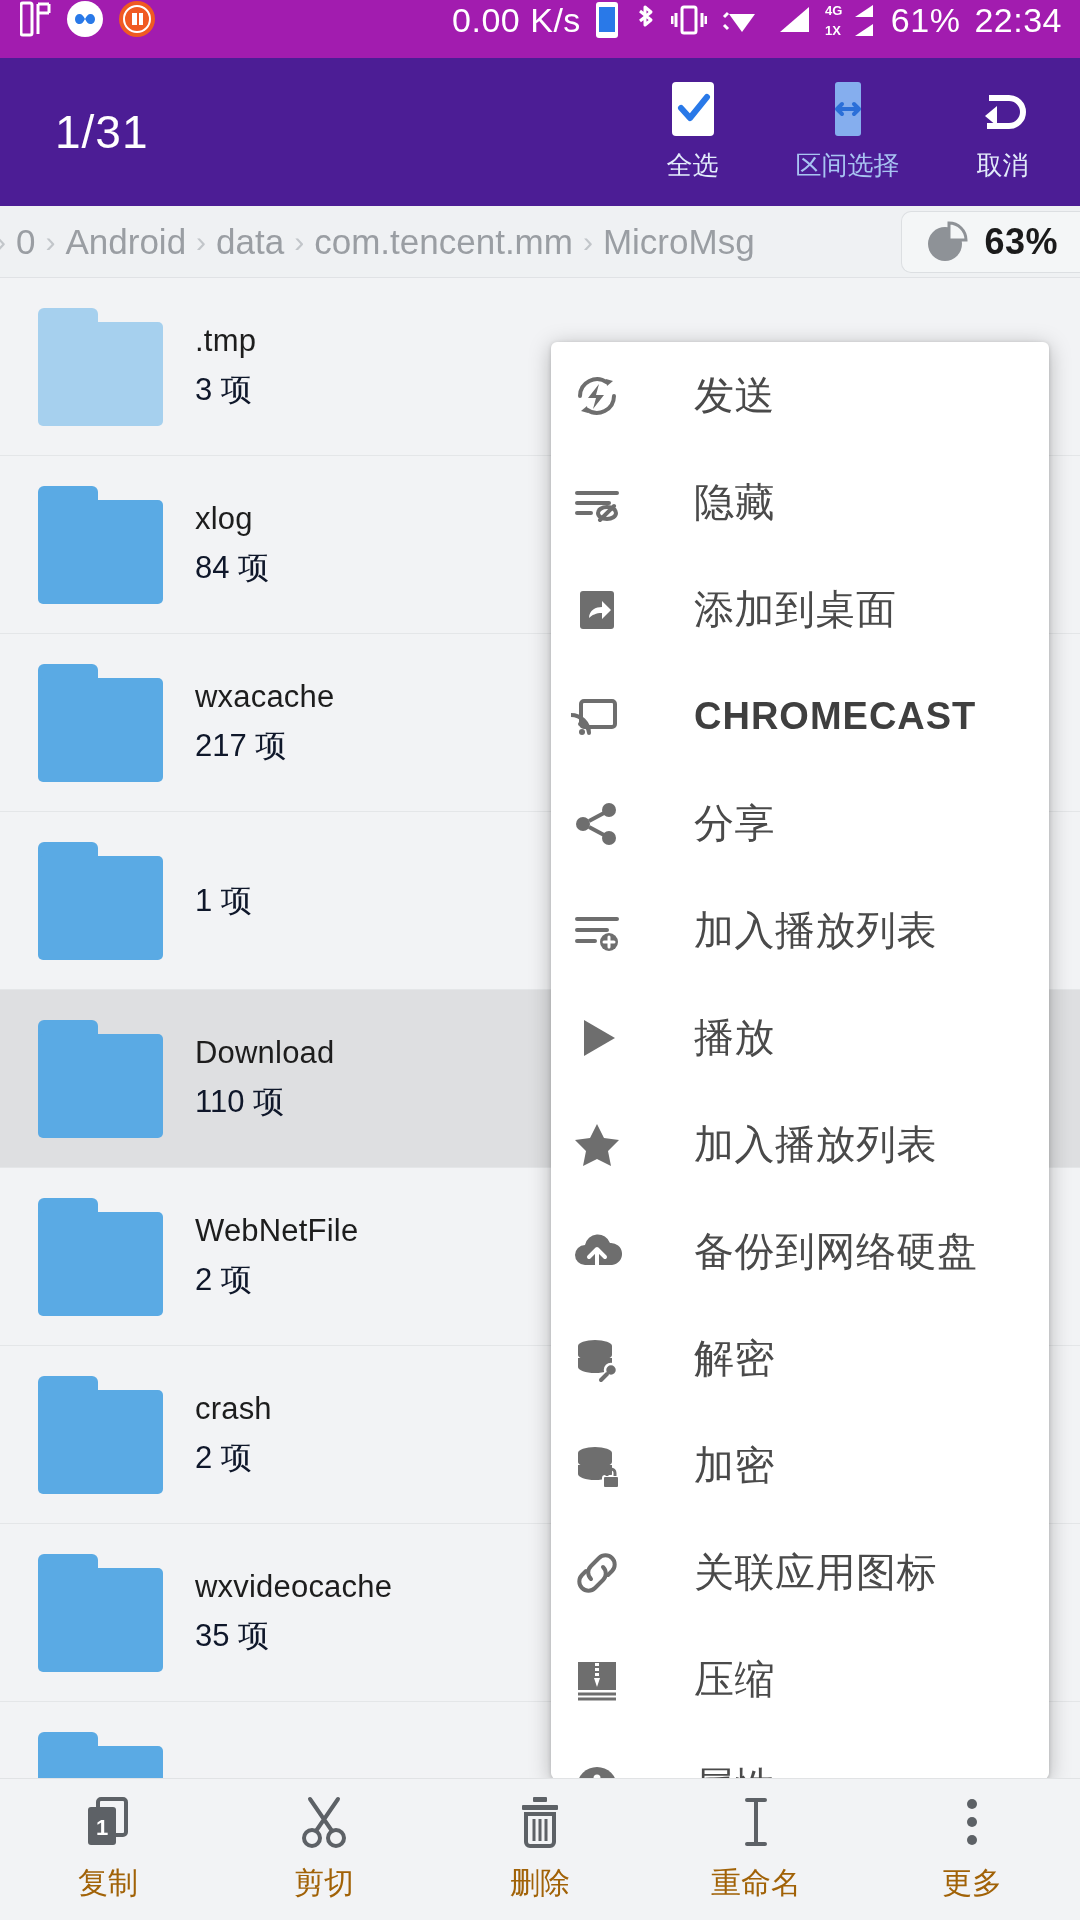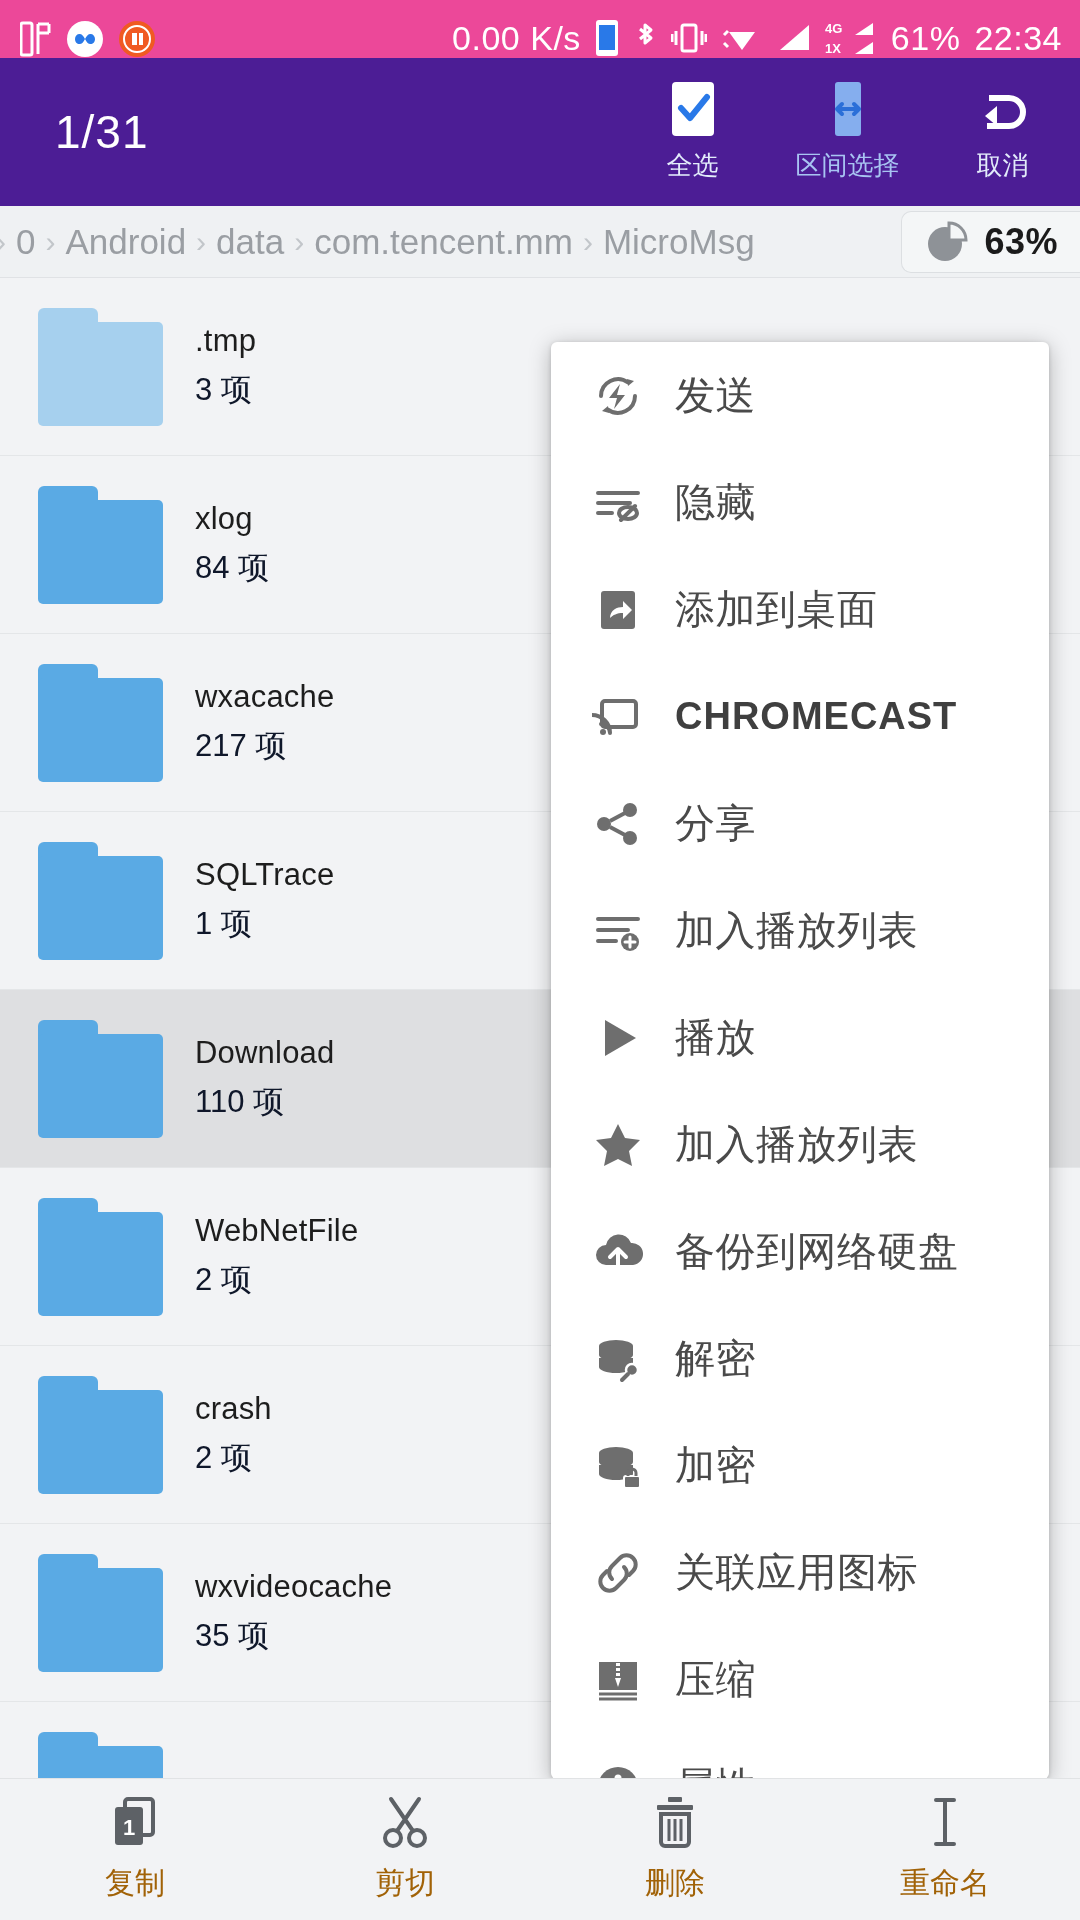--- a/index.html
+++ b/index.html
@@ -7,21 +7,21 @@
     width: 1080px; height: 1920px;
     font-family: "Liberation Sans", "DejaVu Sans", sans-serif;
     background: #f2f3f5;
     overflow: hidden;
   }
   #app { position: relative; width: 1080px; height: 1920px; }
 
   
   .statusbar {
     position: absolute; top: 0; left: 0; width: 1080px; height: 58px;
-    background: #ec4899; display: flex; align-items: flex-end;
+    background: #a21caf; display: flex; align-items: flex-start;
     padding: 0 18px 0 20px; color: #ffffff;
   }
   .sb-left { display: flex; align-items: center; gap: 14px; }
   .sb-right { margin-left: auto; display: flex; align-items: center; gap: 14px; }
   .sb-text { font-size: 34px; letter-spacing: 0.5px; color: #ffffff; }
   .sb-icon { display: inline-flex; align-items: center; justify-content: center; }
 
   
   .actionbar {
     position: absolute; top: 58px; left: 0; width: 1080px; height: 148px;
@@ -81,21 +81,21 @@
     width: 46px; height: 46px; border-radius: 50%; border: 3px solid #c3c7cb;
   }
 
   
   .menu {
     position: absolute; left: 551px; top: 342px; width: 498px; height: 1437px;
     background: #ffffff; border-radius: 6px;
     box-shadow: 0 4px 22px rgba(0,0,0,0.26), 0 1px 4px rgba(0,0,0,0.16);
     overflow: hidden;
   }
-  .mi { height: 107px; display: flex; align-items: center; padding-left: 32px; }
+  .mi { height: 107px; display: flex; align-items: center; padding-left: 11px; gap: 40px; }
   .mi .mi-icon { width: 70px; display: flex; align-items: center; justify-content: center; flex: 0 0 70px; }
   .mi .mi-label { margin-left: 22px; font-size: 40px; color: #4a4a4a; letter-spacing: 0.5px; }
   .mi .mi-label.caps { font-weight: bold; font-size: 38px; color: #3f3f3f; letter-spacing: 1px; }
 
   
   .bottombar {
     position: absolute; left: 0; bottom: 0; width: 1080px; height: 142px;
     background: #f2f3f5; border-top: 1px solid #e1e3e5;
     display: flex; align-items: center;
   }
@@ -272,21 +272,20 @@
       </div>
       <div class="rowcheck"></div>
     </div>
 
     <div class="row">
       <div class="folder">
           <span class="tab"></span>
           <span class="body"></span>
         </div>
       <div class="meta">
-        <span class="fname">SQLTrace</span>
         <span class="fcount">1 项</span>
       </div>
       <div class="rowcheck"></div>
     </div>
 
     <div class="row selected">
       <div class="folder">
           <span class="tab"></span>
           <span class="body"></span>
         </div>
@@ -538,16 +537,26 @@
 
     <div class="bb-item">
       <span>
         <svg width="52" height="54" viewBox="0 0 52 54">
             <path d="M17 5h18 M26 5v44 M17 49h18" stroke="#5d6166" stroke-width="4" stroke-linecap="round"></path>
           </svg>
       </span>
       <span class="lbl">重命名</span>
     </div>
 
+    <div class="bb-item">
+      <span>
+        <svg width="52" height="54" viewBox="0 0 52 54">
+            <circle cx="26" cy="9" r="5" fill="#5d6166"></circle>
+            <circle cx="26" cy="27" r="5" fill="#5d6166"></circle>
+            <circle cx="26" cy="45" r="5" fill="#5d6166"></circle>
+          </svg>
+      </span>
+      <span class="lbl">更多</span>
+    </div>
 
   </div>
 
 </div>
 
 </body></html>

